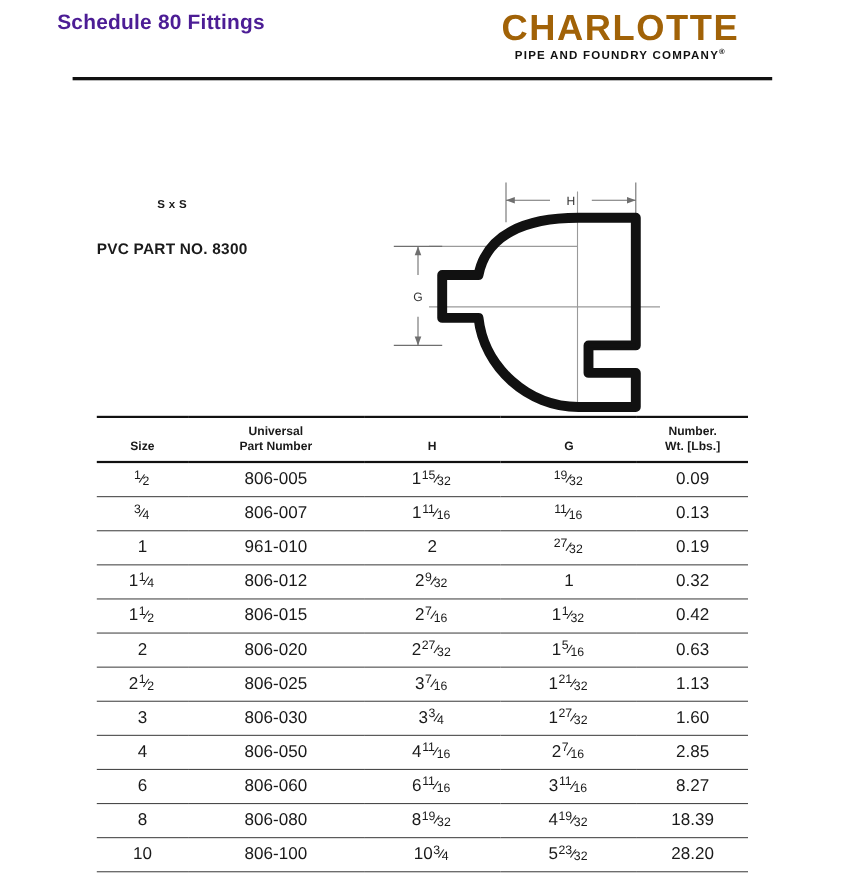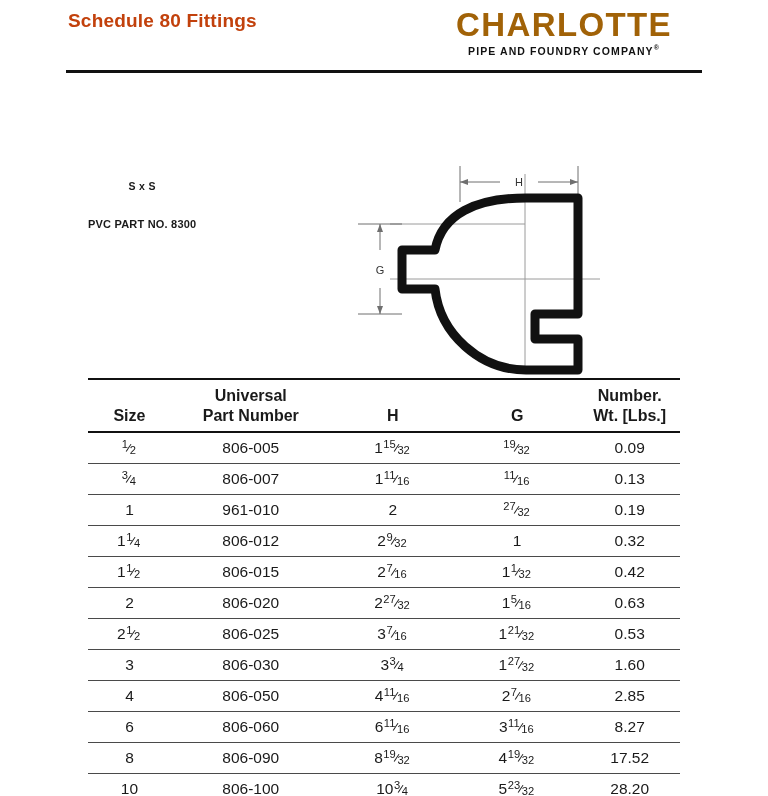--- a/index.html
+++ b/index.html
@@ -16,26 +16,26 @@
     overflow: hidden;
   }
 
   
   .header {
     position: relative;
     height: 74px;
   }
   .page-title {
     position: absolute;
-    left: 68px;
+    left: 52px;
     top: 10px;
     font-size: 19px;
     font-weight: bold;
     letter-spacing: 0.2px;
-    color: #c2410c;
+    color: #4c1d95;
   }
   .brand {
     position: absolute;
     left: 430px;
     top: 8px;
     width: 268px;
     text-align: center;
   }
   .brand-name {
     font-size: 33px;
@@ -80,21 +80,21 @@
     letter-spacing: 0.2px;
   }
   .product-conn {
     font-size: 10.5px;
     font-weight: bold;
     margin-top: 6px;
     letter-spacing: 0.3px;
     text-align: center;
   }
   .product-part {
-    font-size: 11px;
+    font-size: 14px;
     font-weight: bold;
     margin-top: 26px;
     letter-spacing: 0.2px;
   }
 
   
   .drawing {
     position: absolute;
     left: 330px;
     top: 80px;
@@ -116,21 +116,21 @@
     border-collapse: collapse;
     width: 100%;
     font-size: 15px;
   }
   table.spec th,
   table.spec td {
     text-align: center;
     vertical-align: middle;
   }
   table.spec thead th {
-    font-size: 16px;
+    font-size: 11px;
     font-weight: bold;
     padding: 2px 0 5px;
     line-height: 1.25;
     border-bottom: 2.5px solid #111;
   }
   table.spec thead tr.top-rule th {
     border-top: 2.5px solid #111;
     border-bottom: none;
     height: 4px;
     padding: 0;
@@ -337,21 +337,21 @@
           <td class="col-part">806-020</td>
           <td class="col-h"><span class="whole">2</span><span class="frac"><span class="num">27</span><span class="bar">/</span><span class="den">32</span></span></td>
           <td class="col-g"><span class="whole">1</span><span class="frac"><span class="num">5</span><span class="bar">/</span><span class="den">16</span></span></td>
           <td class="col-wt">0.63</td>
         </tr>
         <tr>
           <td class="col-size"><span class="whole">2</span><span class="frac"><span class="num">1</span><span class="bar">/</span><span class="den">2</span></span></td>
           <td class="col-part">806-025</td>
           <td class="col-h"><span class="whole">3</span><span class="frac"><span class="num">7</span><span class="bar">/</span><span class="den">16</span></span></td>
           <td class="col-g"><span class="whole">1</span><span class="frac"><span class="num">21</span><span class="bar">/</span><span class="den">32</span></span></td>
-          <td class="col-wt">0.53</td>
+          <td class="col-wt">1.13</td>
         </tr>
         <tr>
           <td class="col-size"><span class="whole">3</span></td>
           <td class="col-part">806-030</td>
           <td class="col-h"><span class="whole">3</span><span class="frac"><span class="num">3</span><span class="bar">/</span><span class="den">4</span></span></td>
           <td class="col-g"><span class="whole">1</span><span class="frac"><span class="num">27</span><span class="bar">/</span><span class="den">32</span></span></td>
           <td class="col-wt">1.60</td>
         </tr>
         <tr>
           <td class="col-size"><span class="whole">4</span></td>
@@ -362,24 +362,24 @@
         </tr>
         <tr>
           <td class="col-size"><span class="whole">6</span></td>
           <td class="col-part">806-060</td>
           <td class="col-h"><span class="whole">6</span><span class="frac"><span class="num">11</span><span class="bar">/</span><span class="den">16</span></span></td>
           <td class="col-g"><span class="whole">3</span><span class="frac"><span class="num">11</span><span class="bar">/</span><span class="den">16</span></span></td>
           <td class="col-wt">8.27</td>
         </tr>
         <tr>
           <td class="col-size"><span class="whole">8</span></td>
-          <td class="col-part">806-090</td>
+          <td class="col-part">806-080</td>
           <td class="col-h"><span class="whole">8</span><span class="frac"><span class="num">19</span><span class="bar">/</span><span class="den">32</span></span></td>
           <td class="col-g"><span class="whole">4</span><span class="frac"><span class="num">19</span><span class="bar">/</span><span class="den">32</span></span></td>
-          <td class="col-wt">17.52</td>
+          <td class="col-wt">18.39</td>
         </tr>
         <tr>
           <td class="col-size"><span class="whole">10</span></td>
           <td class="col-part">806-100</td>
           <td class="col-h"><span class="whole">10</span><span class="frac"><span class="num">3</span><span class="bar">/</span><span class="den">4</span></span></td>
           <td class="col-g"><span class="whole">5</span><span class="frac"><span class="num">23</span><span class="bar">/</span><span class="den">32</span></span></td>
           <td class="col-wt">28.20</td>
         </tr>
         <tr>
           <td class="col-size"></td>

